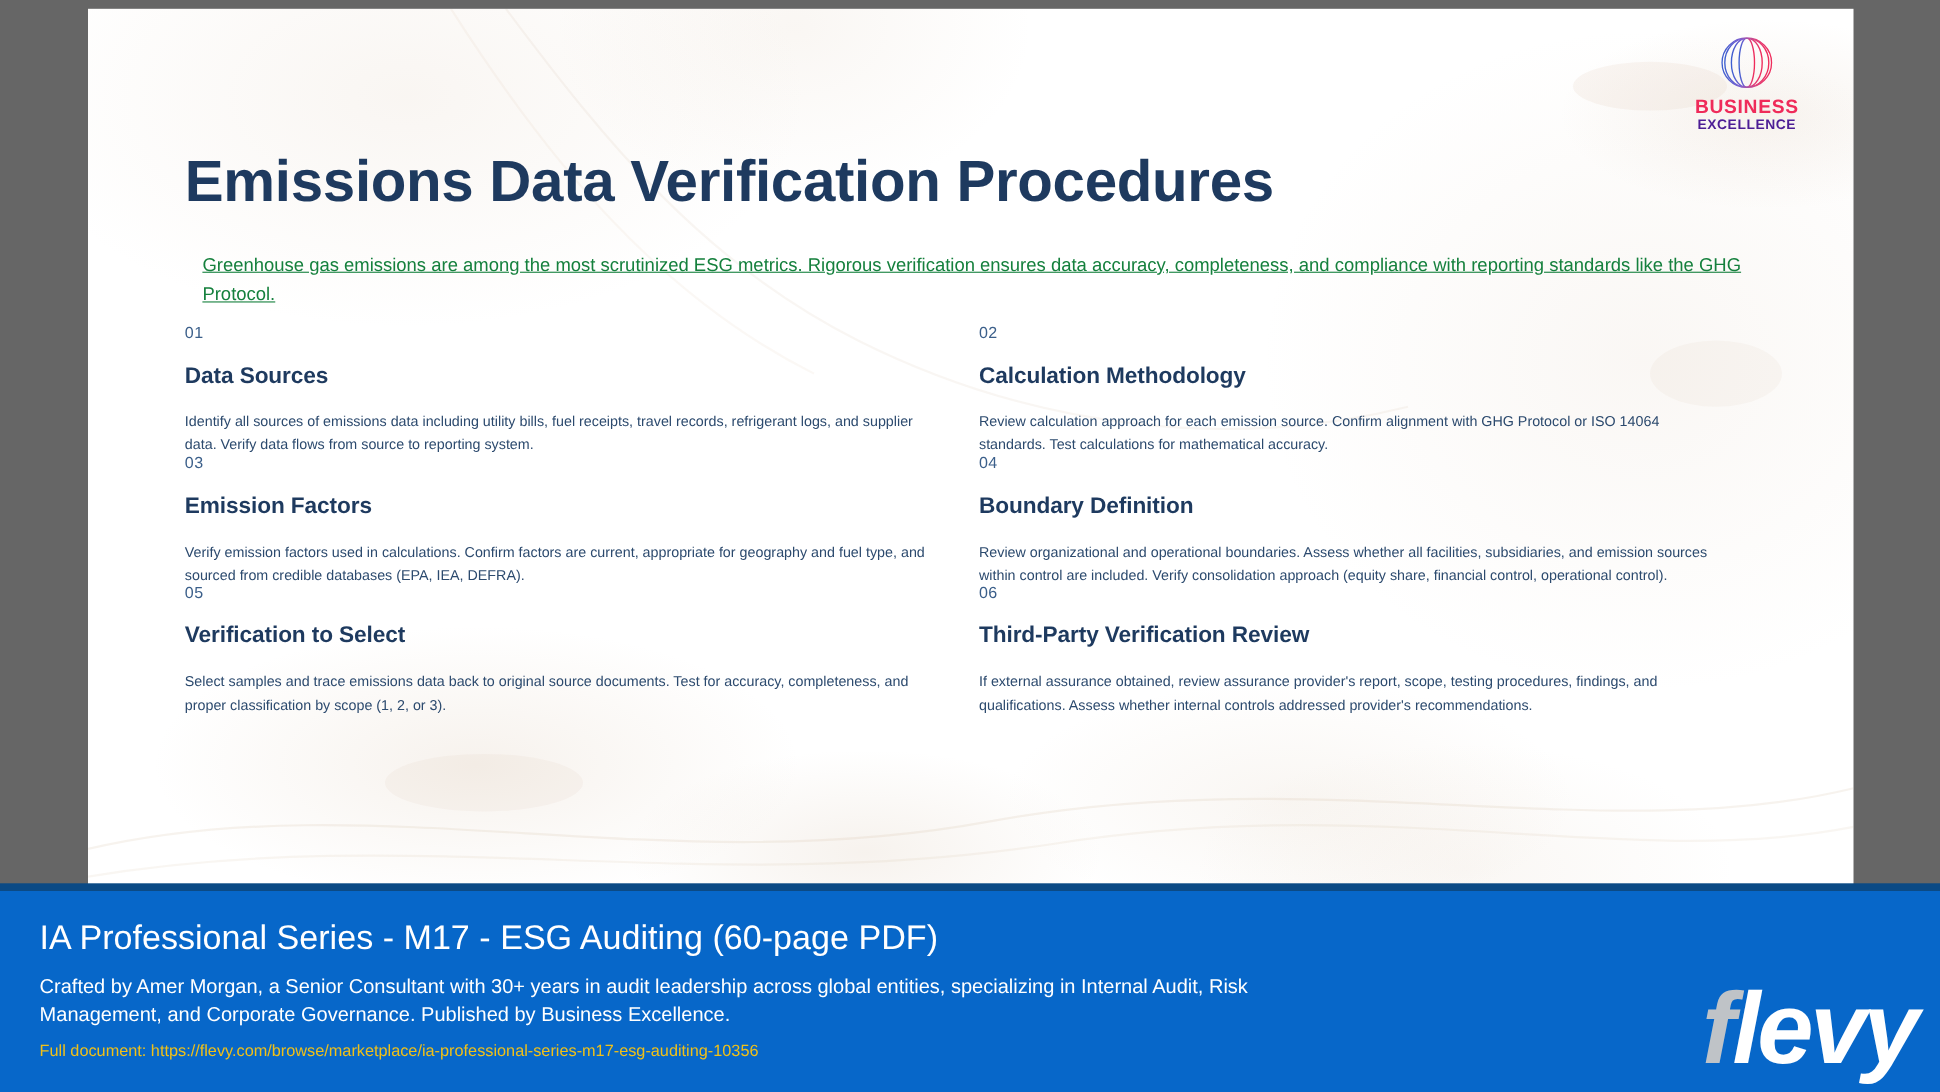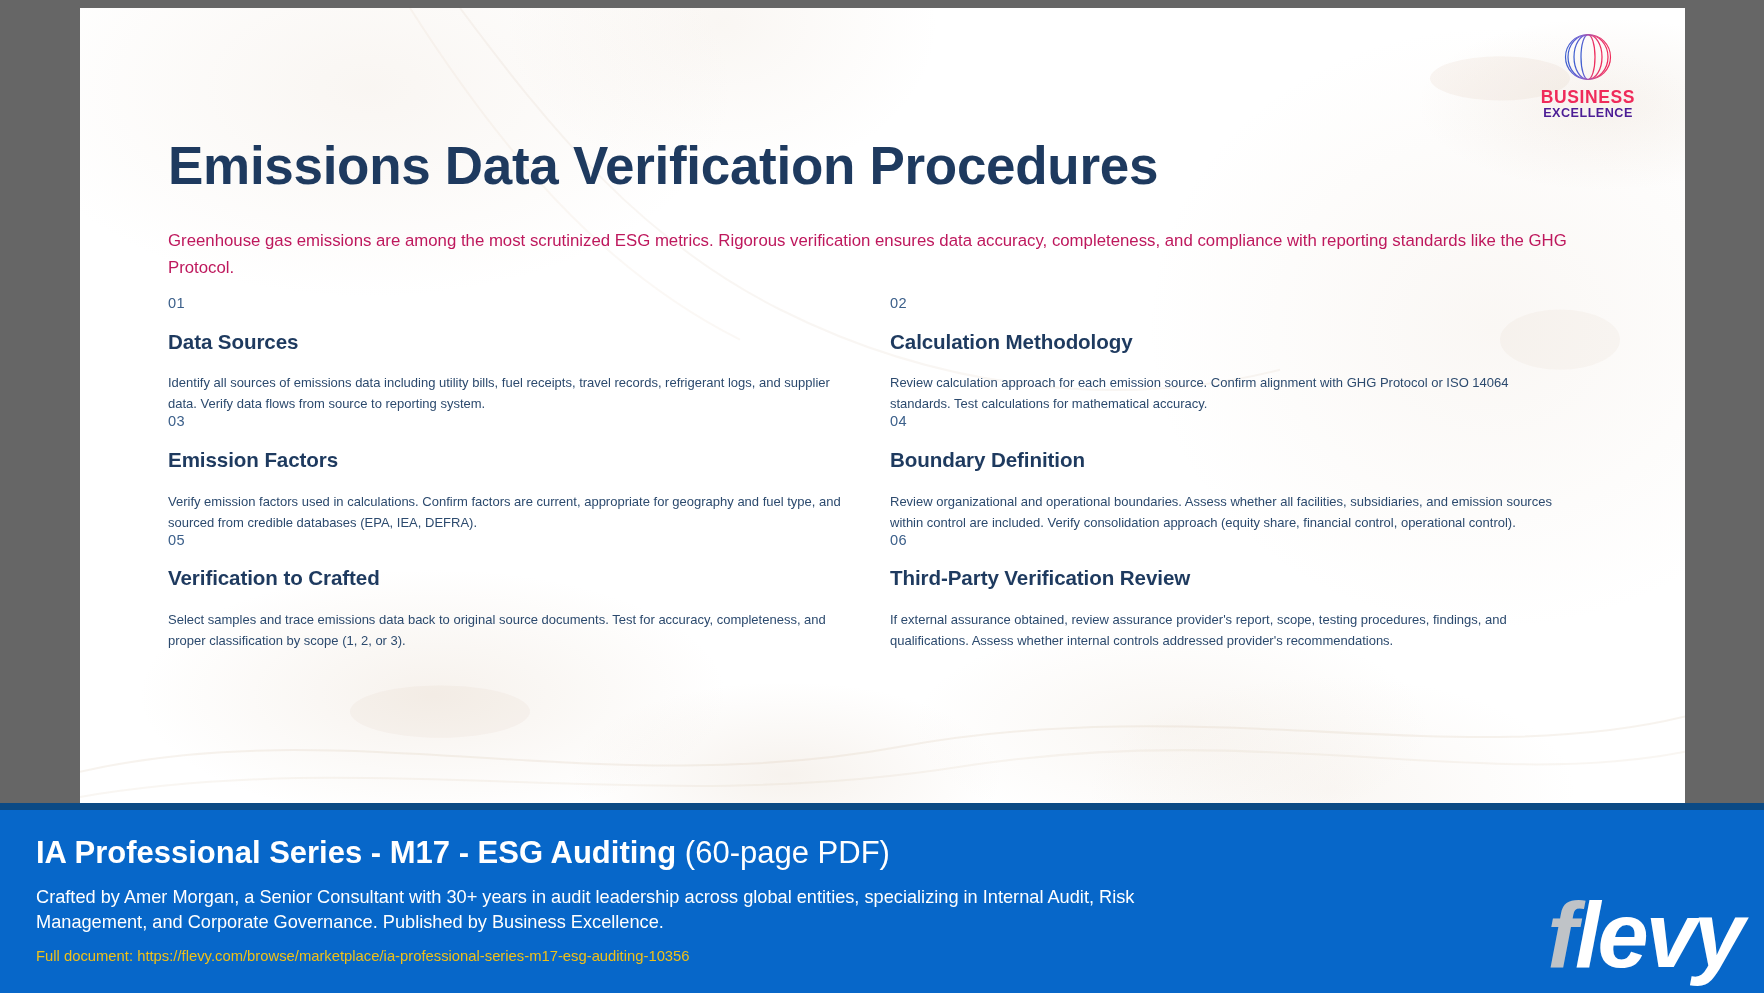--- a/index.html
+++ b/index.html
@@ -96,25 +96,26 @@
     font-weight:bold;
     color:#1e3a5f;
     letter-spacing:-0.3px;
     line-height:1.05;
     white-space:nowrap;
   }
 
   .intro {
     position:absolute;
     top:219px;
-    left:0;
+    left:16px;
     width:1428px;
     font-size:16.8px;
-    color:#be185d;
+    color:#15803d;
     line-height:1.62;
+    text-decoration:underline;
   }
 
   .grid {
     position:absolute;
     top:288px;
     left:0;
     width:1430px;
     display:grid;
     grid-template-columns:720px 710px;
     grid-auto-rows:auto;
@@ -163,21 +164,21 @@
     left:36px;
     top:25px;
     width:1430px;
   }
   .footer-title {
     font-size:31px;
     color:#ffffff;
     line-height:1.15;
     white-space:nowrap;
   }
-  .footer-title .bold { font-weight:bold;text-align:center; }
+  .footer-title .bold { font-weight:normal;text-align:center; }
   .footer-title .light { font-weight:normal; }
   .footer-desc {
     margin-top:14px;
     font-size:18.2px;
     color:#ffffff;
     line-height:1.42;
     width:1200px;
   }
   .footer-url {
     margin-top:12px;
@@ -283,21 +284,21 @@
           <div class="item-desc">Verify emission factors used in calculations. Confirm factors are current, appropriate for geography and fuel type, and sourced from credible databases (EPA, IEA, DEFRA).</div>
         </div>
         <div class="cell c2 row2">
           <div class="item-num">04</div>
           <div class="item-title">Boundary Definition</div>
           <div class="item-desc">Review organizational and operational boundaries. Assess whether all facilities, subsidiaries, and emission sources within control are included. Verify consolidation approach (equity share, financial control, operational control).</div>
         </div>
 
         <div class="cell c1 row2">
           <div class="item-num">05</div>
-          <div class="item-title">Verification to Crafted</div>
+          <div class="item-title">Verification to Select</div>
           <div class="item-desc">Select samples and trace emissions data back to original source documents. Test for accuracy, completeness, and proper classification by scope (1, 2, or 3).</div>
         </div>
         <div class="cell c2 row2">
           <div class="item-num">06</div>
           <div class="item-title">Third-Party Verification Review</div>
           <div class="item-desc">If external assurance obtained, review assurance provider's report, scope, testing procedures, findings, and qualifications. Assess whether internal controls addressed provider's recommendations.</div>
         </div>
 
       </div>
     </div>

